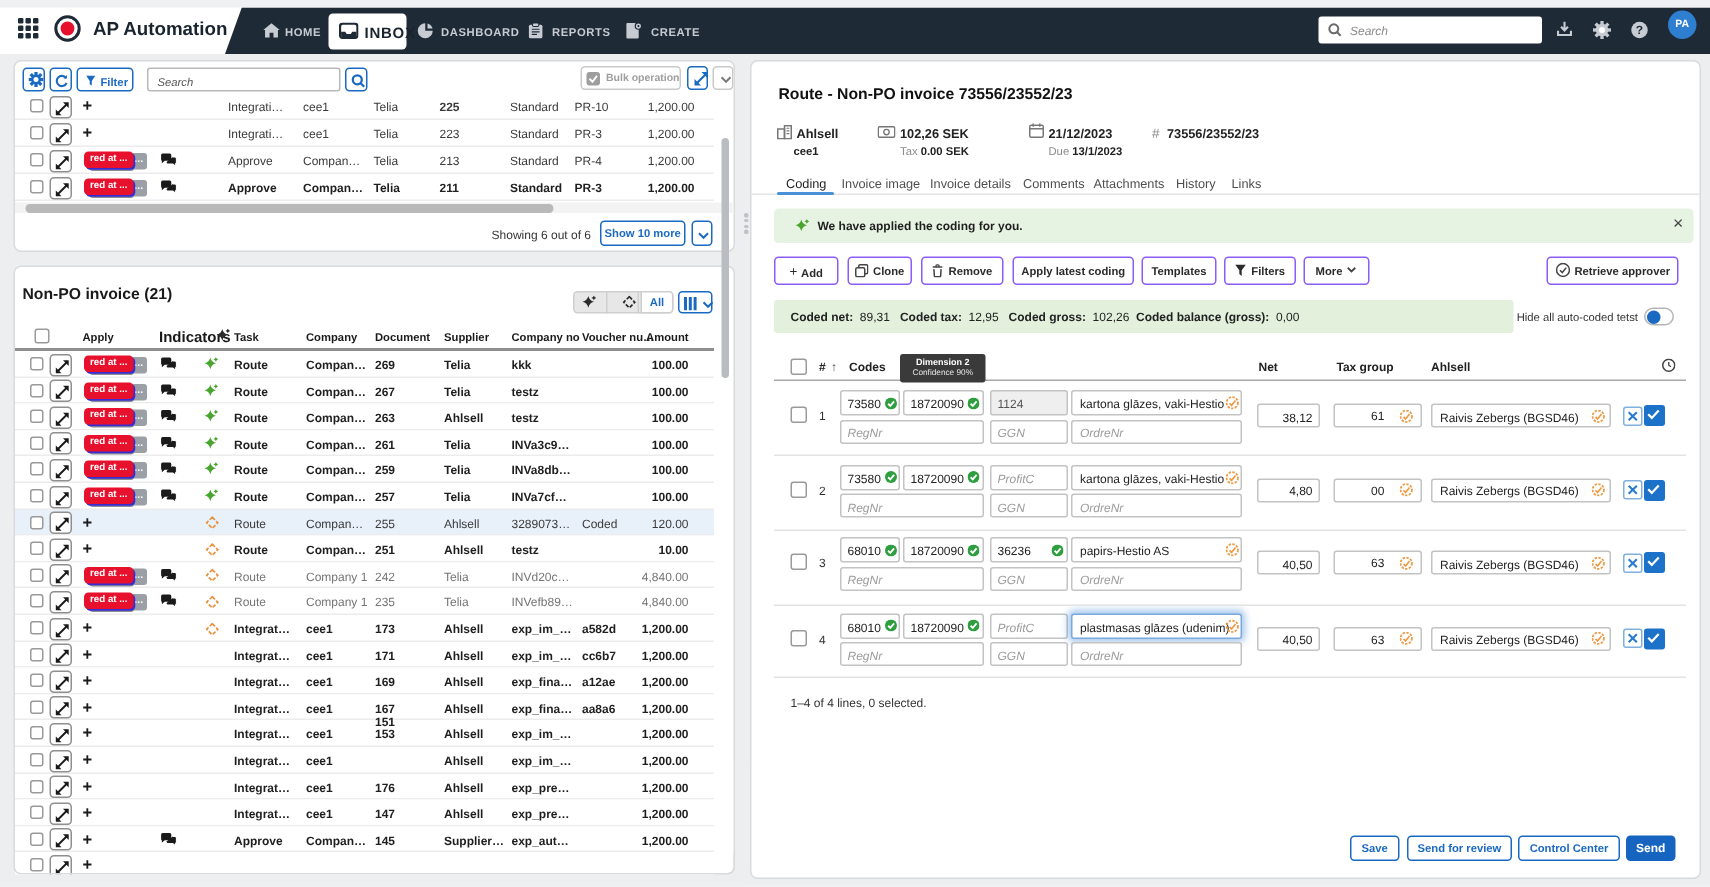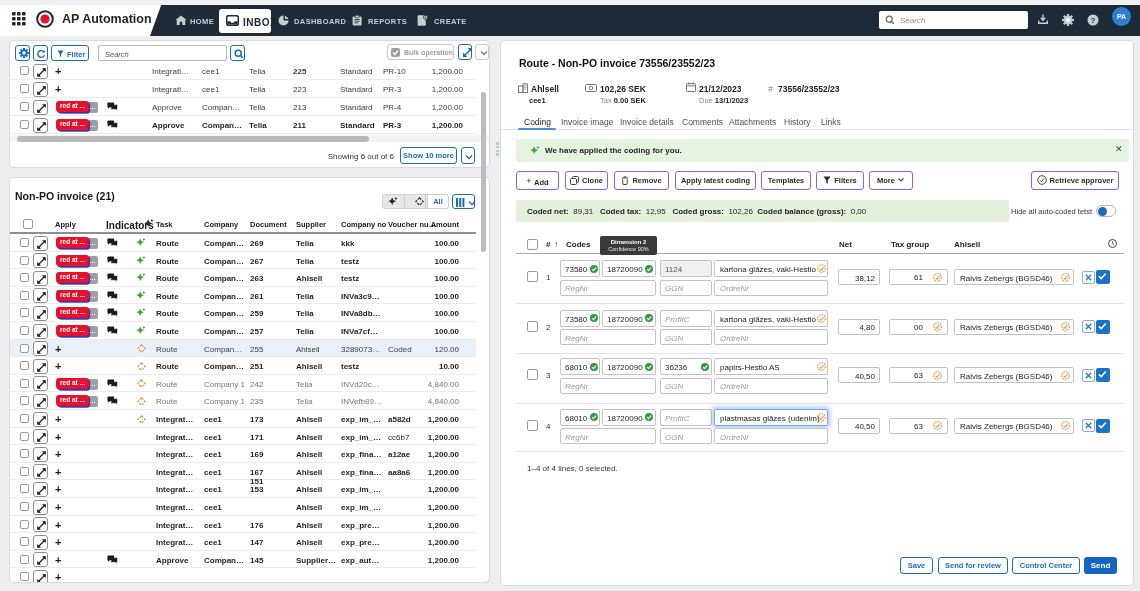--- a/index.html
+++ b/index.html
@@ -634,21 +634,21 @@
       <path d="M8 3.2 L11.8 3.2 L11.8 7" fill="#1a1a1a" stroke="none"></path>
       <path d="M3.2 8 L3.2 11.8 L7 11.8" fill="#1a1a1a" stroke="none"></path>
     </svg>
   </div>
 <div class="abs" style="left:55px;top:432.6px;font-size:11px;font-weight:bold;color:#1a1a1a;line-height:9px">+</div>
 <span class="txt" style="left:156px;top:432.6px;font-weight:bold;color:#1f1f1f">Integrat…</span>
 <span class="txt" style="left:204px;top:432.6px;font-weight:bold;color:#1f1f1f">cee1</span>
 <span class="txt" style="left:250px;top:432.6px;font-weight:bold;color:#1f1f1f">171</span>
 <span class="txt" style="left:296px;top:432.6px;font-weight:bold;color:#1f1f1f">Ahlsell</span>
 <span class="txt" style="left:341px;top:432.6px;font-weight:bold;color:#1f1f1f">exp_im_…</span>
-<span class="txt" style="left:388px;top:432.6px;font-weight:normal;color:#1f1f1f">cc6b7</span>
+<span class="txt" style="left:388px;top:432.6px;font-weight:bold;color:#1f1f1f">cc6b7</span>
 <span class="txt" style="right:681px;top:432.6px;font-weight:bold;color:#1f1f1f">1,200.00</span>
 <div class="abs" style="left:10px;top:445.2px;width:466px;height:17.6px;border-bottom:1px solid #ececec;background:#fff"></div>
 <div class="abs" style="left:20px;top:449.20000000000005px;width:9px;height:9px;border:1px solid #9a9a9a;border-radius:2px;background:#fff"></div>
 <div class="abs" style="left:33px;top:446.70000000000005px;width:15px;height:15px;border:1px solid #8f8f8f;border-radius:3px;background:#fff">
     <svg style="" width="15" height="15" viewBox="0 0 15 15">
       <path d="M4 11 L11 4" stroke="#1a1a1a" stroke-width="1.3"></path>
       <path d="M8 3.2 L11.8 3.2 L11.8 7" fill="#1a1a1a" stroke="none"></path>
       <path d="M3.2 8 L3.2 11.8 L7 11.8" fill="#1a1a1a" stroke="none"></path>
     </svg>
   </div>

